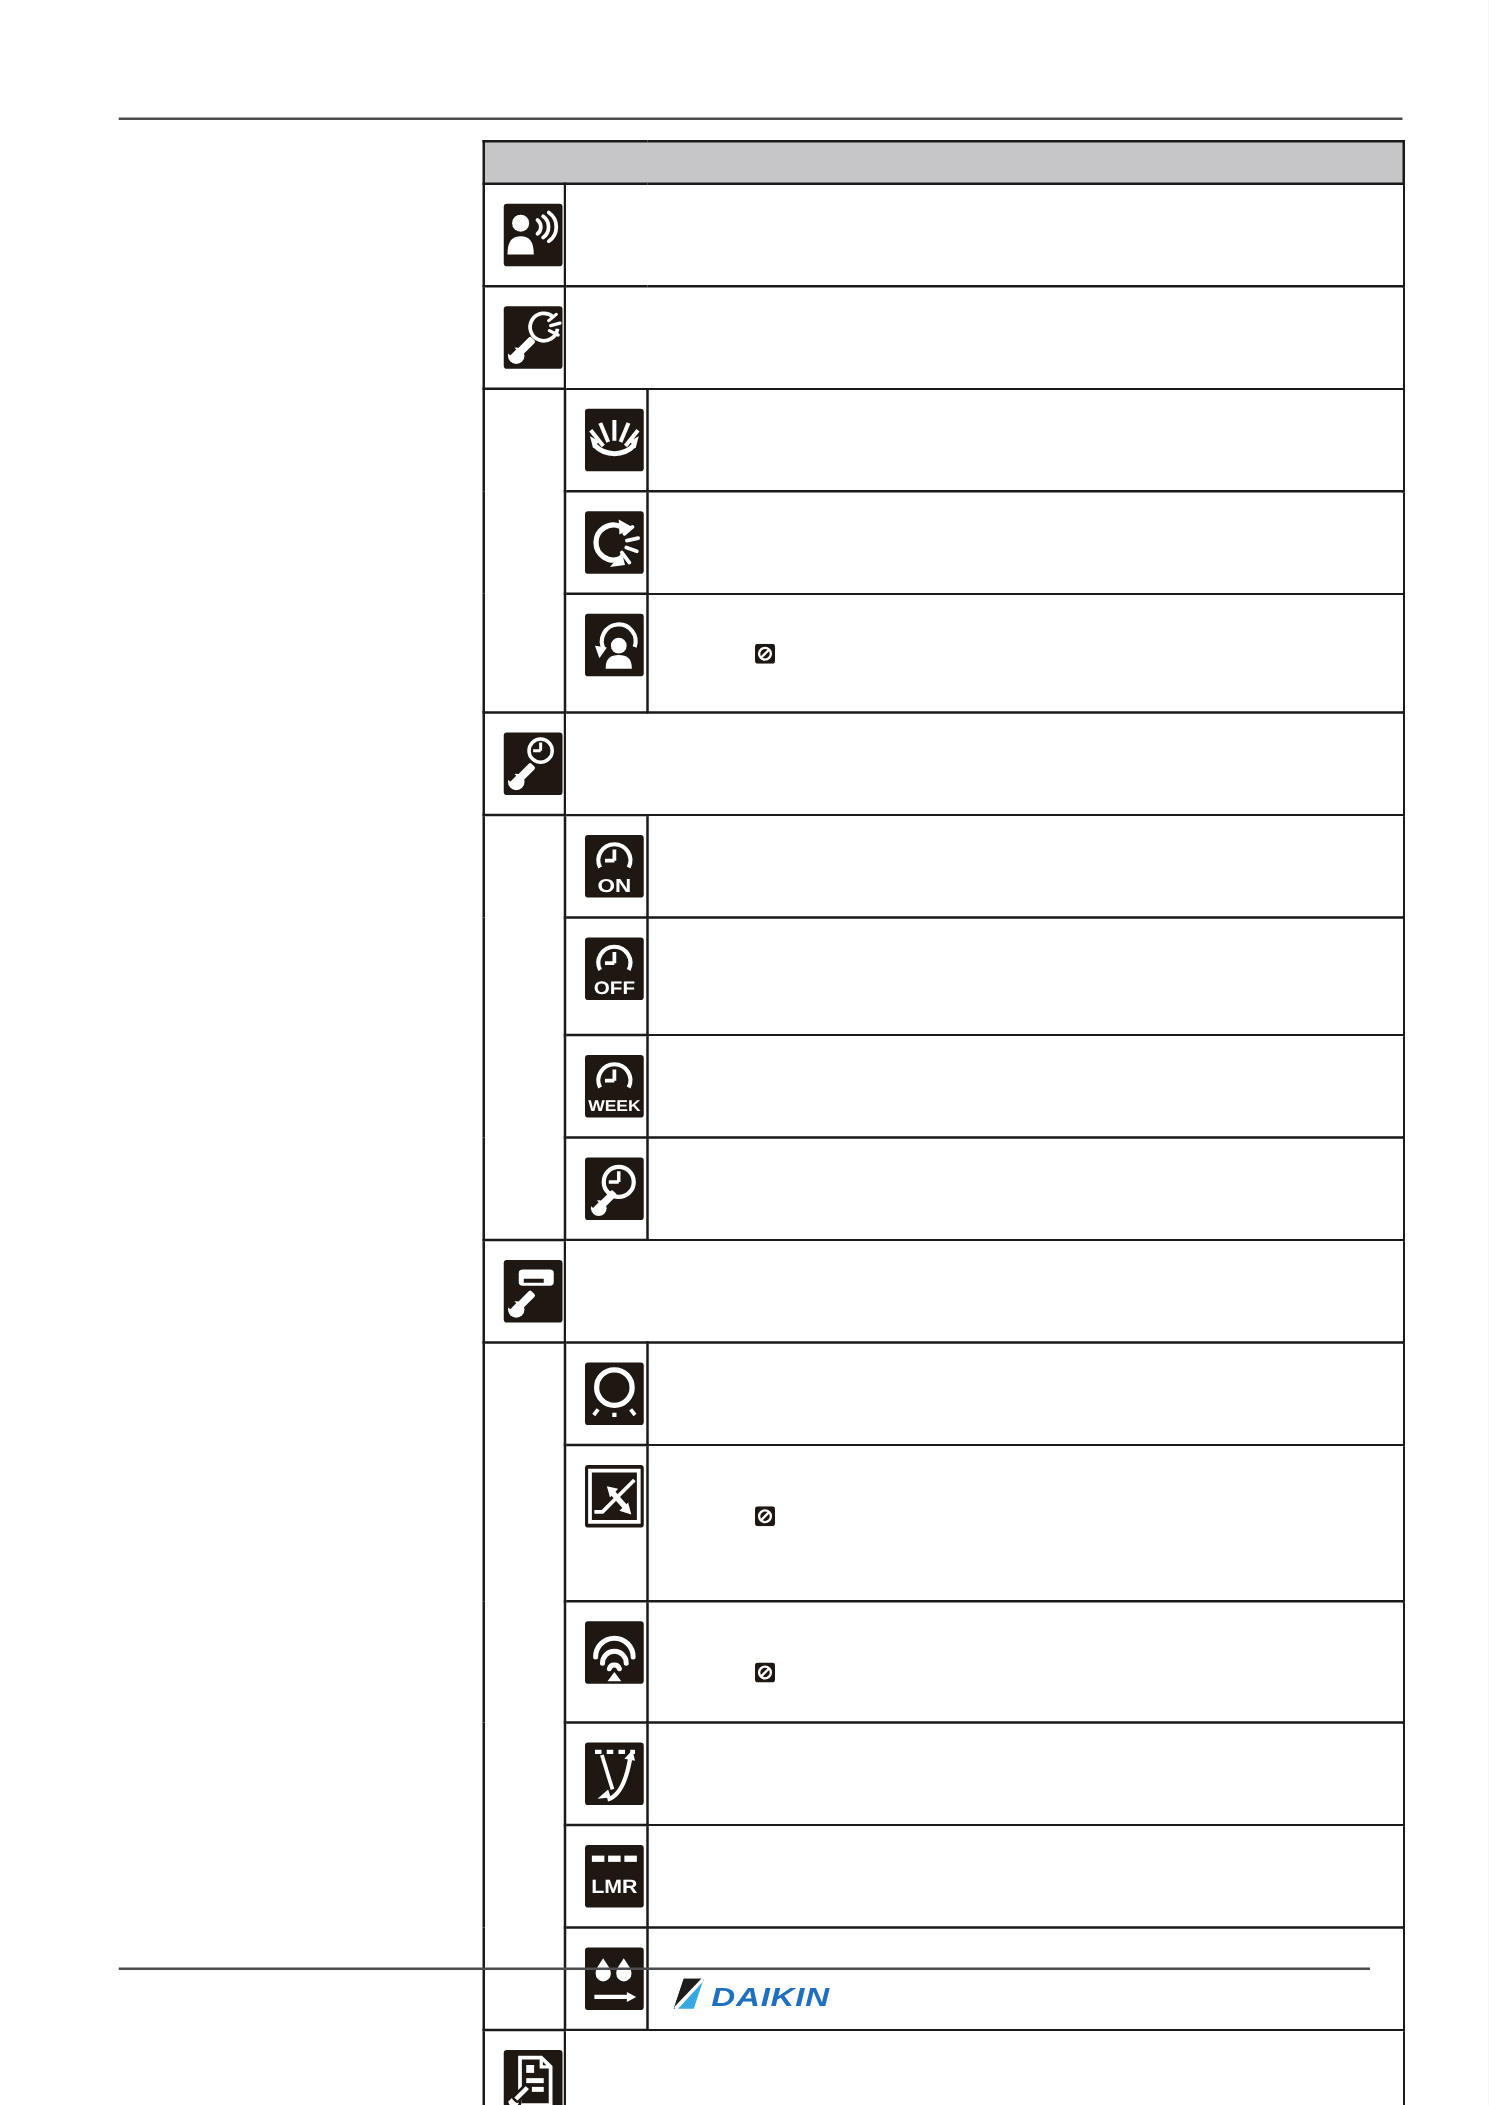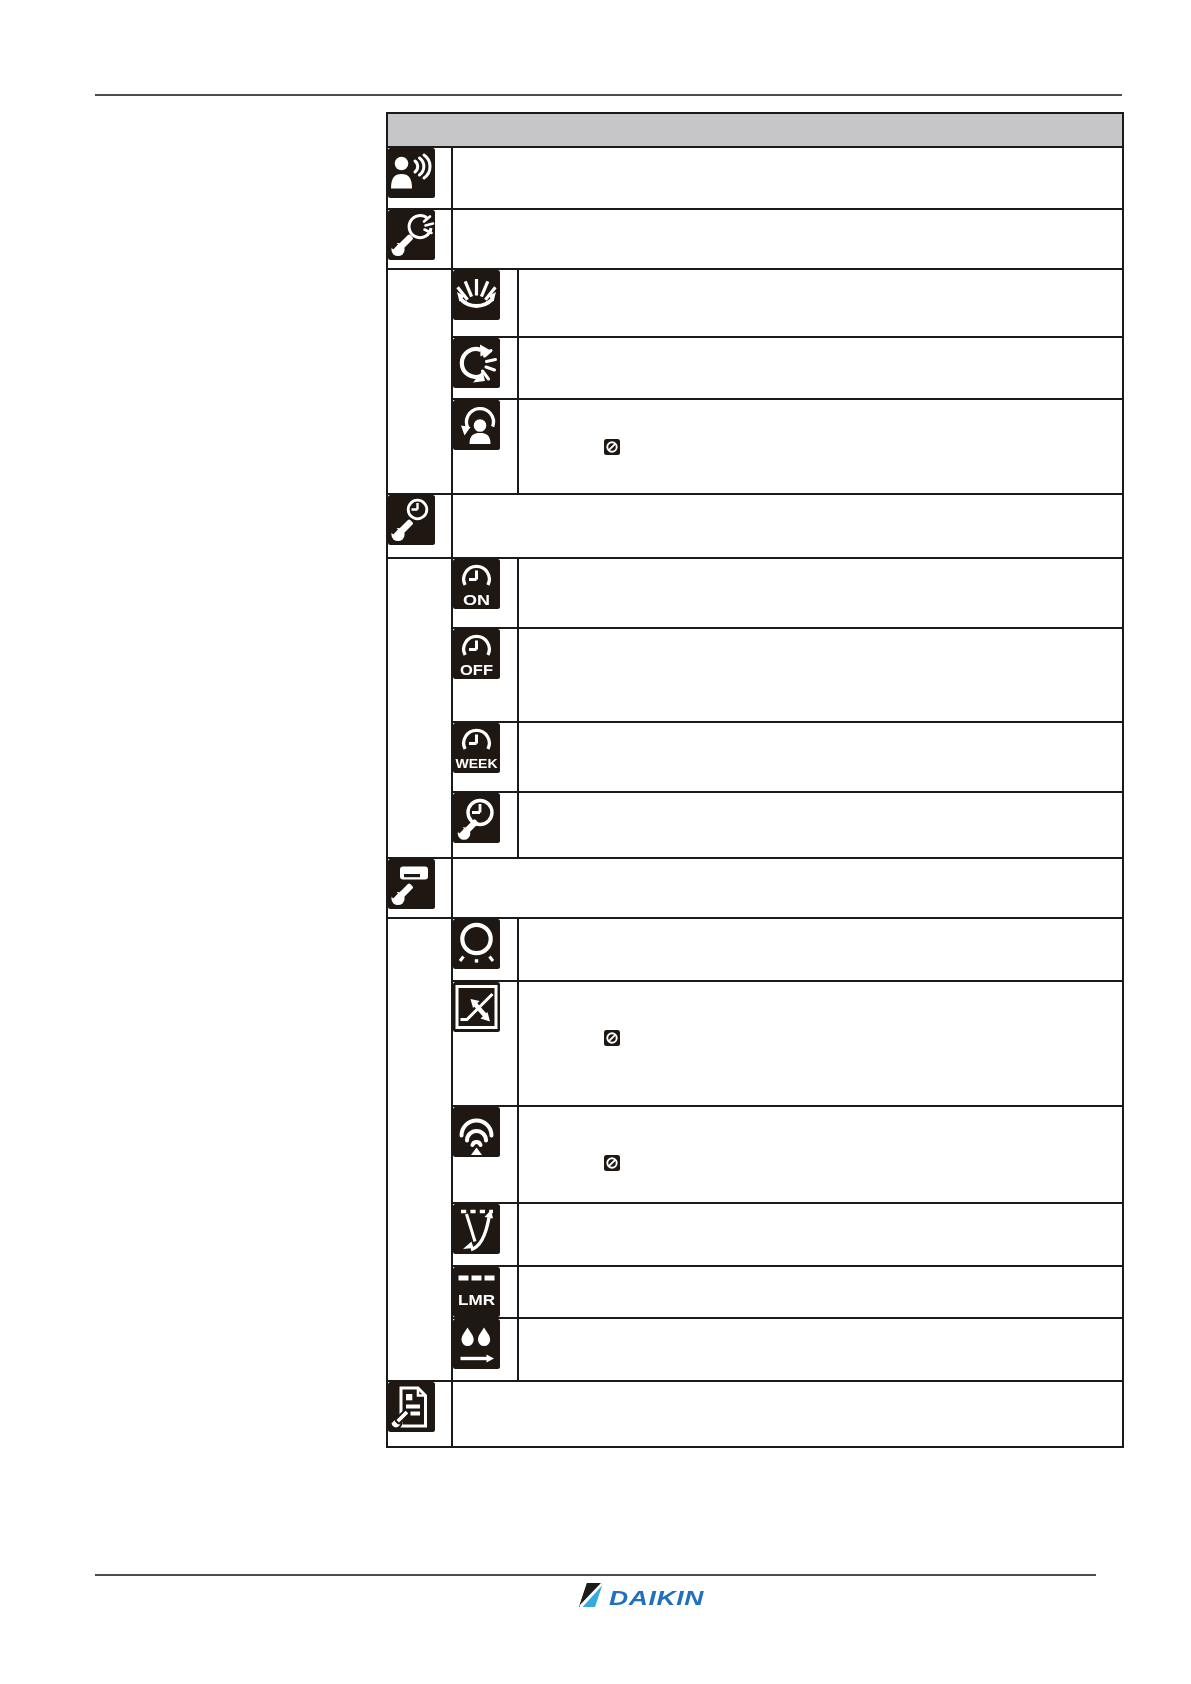--- a/index.html
+++ b/index.html
@@ -15,35 +15,35 @@
   .rule-top{left:95px;top:94px;width:1027px;}
   .rule-bottom{left:95px;top:1574px;width:1001px;}
 
   table.features{
     position:absolute;left:386px;top:112px;
     border-collapse:collapse;table-layout:fixed;
     width:736px;
   }
   table.features td{
     border:2px solid var(--table-border);
-    padding:0;vertical-align:top;
+    padding:15px;vertical-align:top;
   }
   td.header-cell{background:var(--header-bg);}
   td.icon-cell{padding:6px 0 0 8px;}
   td.icon-cell-inner{padding:6px 0 0 9px;}
   td.desc{position:relative;background:#ffffff;}
   .iconblock{
     width:47px;height:50px;
     background:var(--icon-bg);
     border-radius:2.5px;
   }
   .iconblock svg{display:block;width:47px;height:50px;}
   .prohibit{position:absolute;left:85px;width:16px;height:16px;}
   .prohibit svg{display:block;}
-  .logo{position:absolute;left:577px;top:1580px;width:132px;height:30px;}
+  .logo{position:absolute;left:537px;top:1580px;width:132px;height:30px;}
   .logo svg{display:block;}
   .defs{position:absolute;width:0;height:0;overflow:hidden;}
 </style>
 </head>
 <body>
 
 <div class="page">
 
   <svg class="defs" aria-hidden="true">
     <defs>

